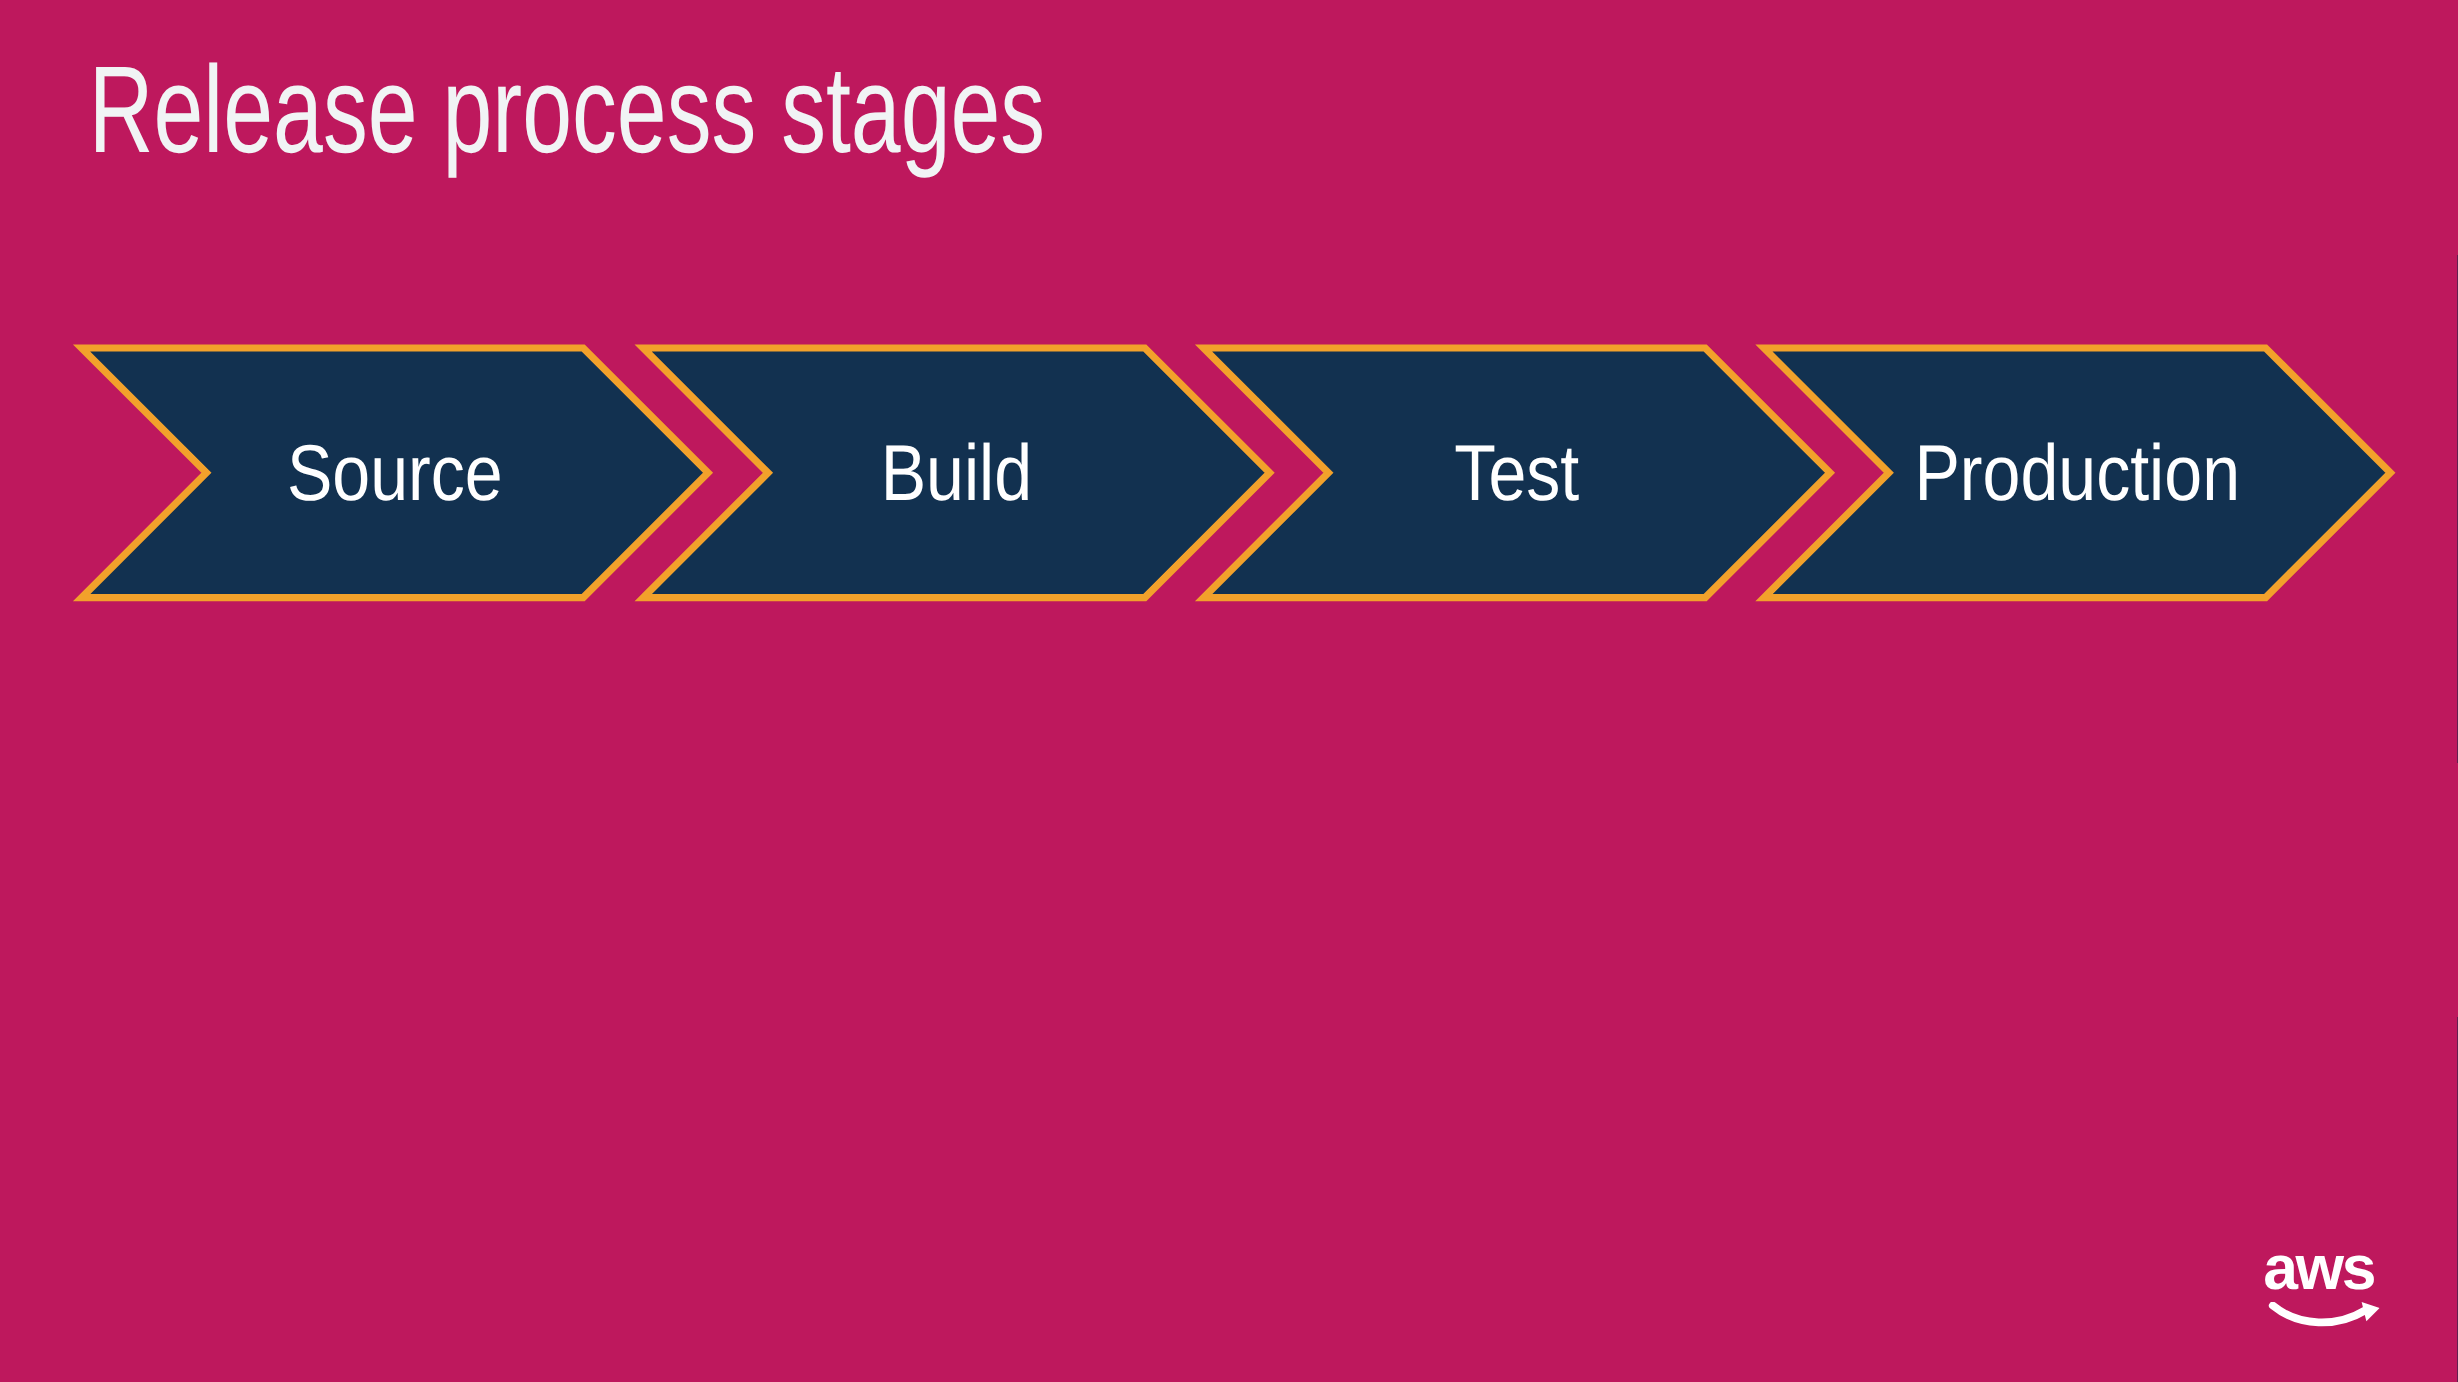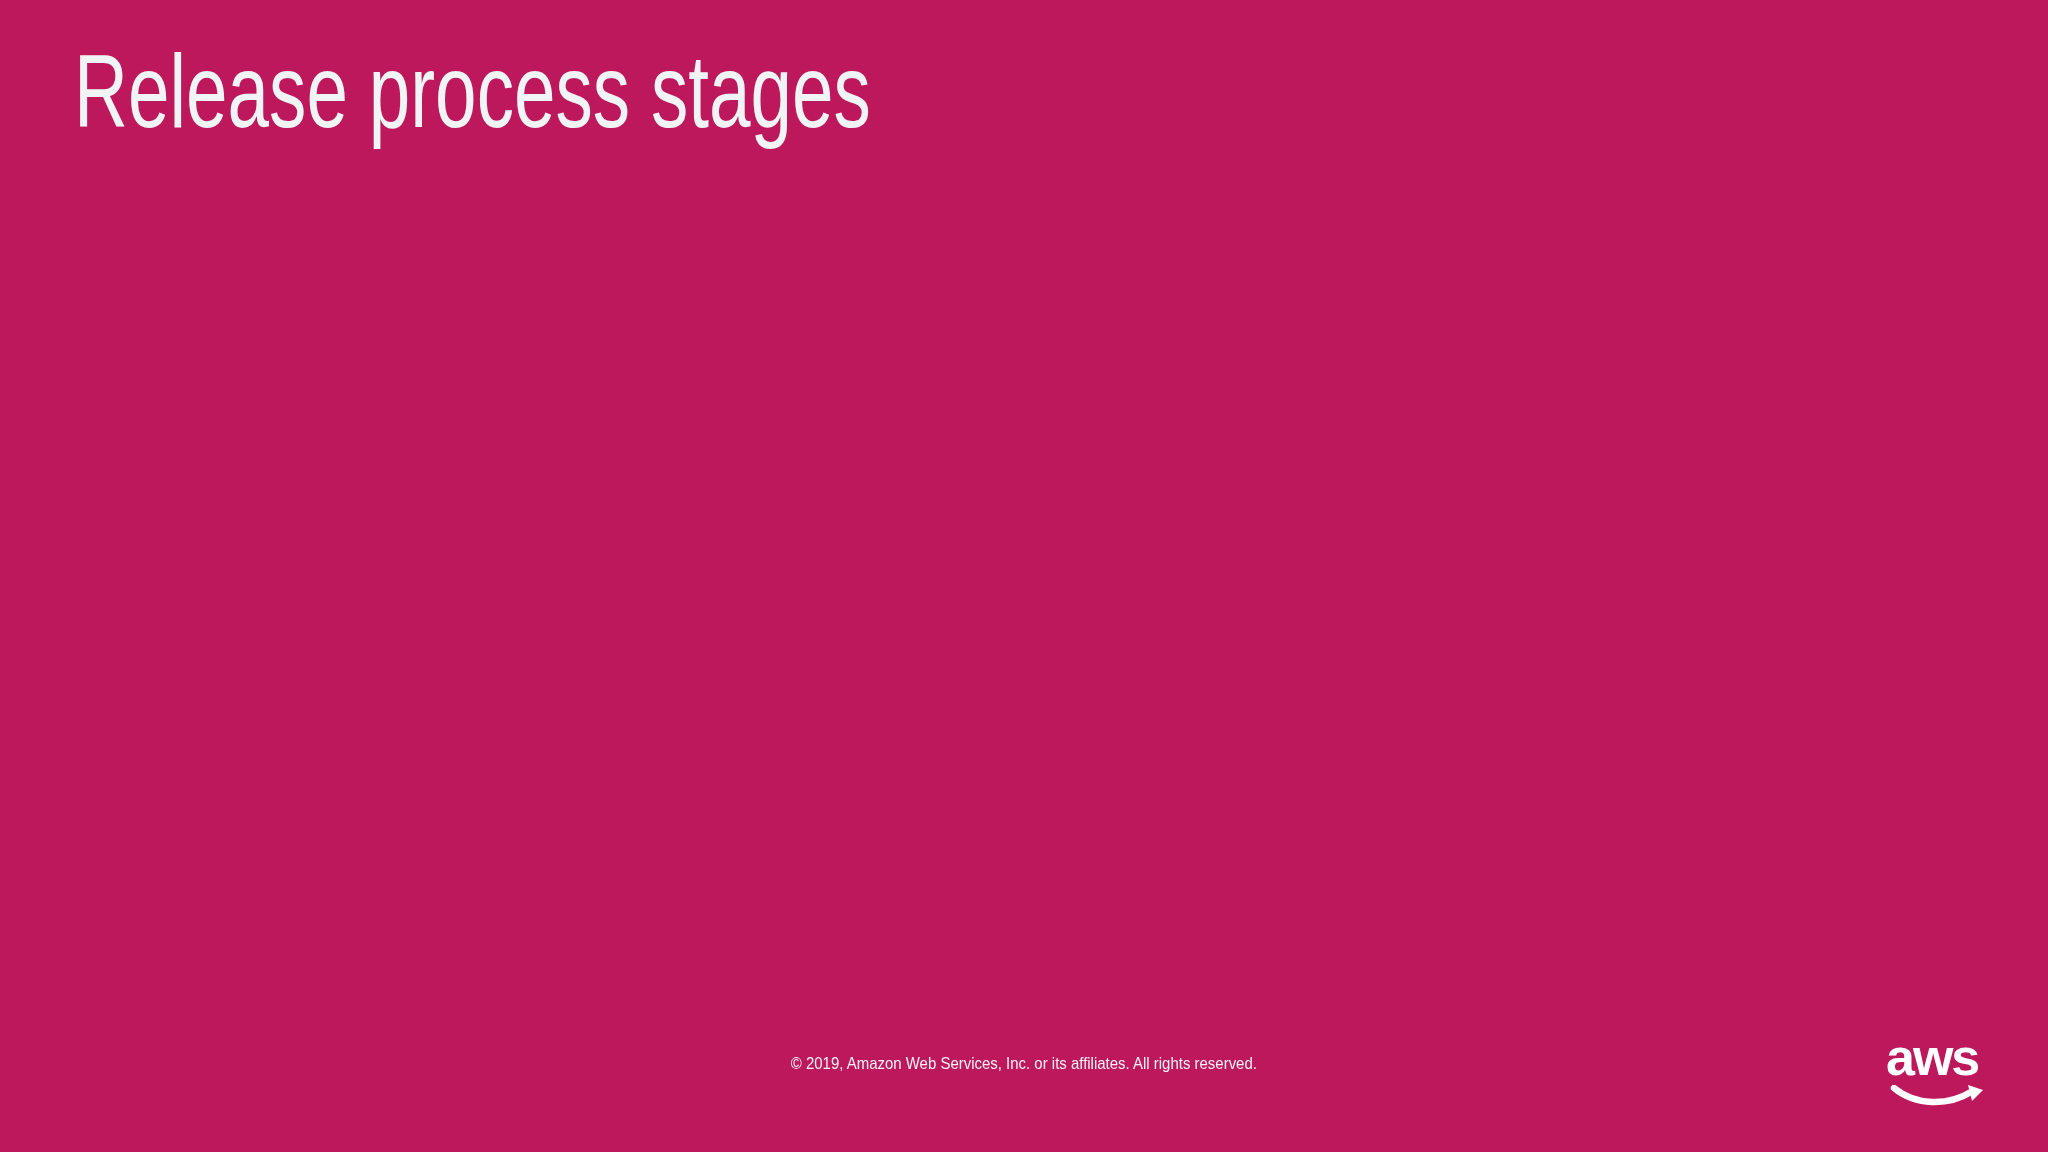--- a/index.html
+++ b/index.html
@@ -94,24 +94,38 @@
     margin: 2px auto 0 auto;
   }
 </style>
 </head>
 <body>
 
 <div class="slide">
 
   <div class="page-title">Release process stages</div>
 
+  <div class="stage-band">
+    <svg width="2048" height="220" viewBox="0 0 2048 220">
+      <g fill="#123150">
+        <g stroke-width="6" stroke-linejoin="miter" stroke="#f2a12b">
+          <polygon points="68,6 486,6 590,110 486,214 68,214 172,110"></polygon>
+          <polygon points="536,6 954,6 1058,110 954,214 536,214 640,110"></polygon>
+          <polygon points="1003,6 1421,6 1525,110 1421,214 1003,214 1107,110"></polygon>
+          <polygon points="1470,6 1888,6 1992,110 1888,214 1470,214 1574,110"></polygon>
+        </g>
+      </g>
+    </svg>
 
-  <div class="footer-copyright">
-    <span class="inner">© 2019, Amazon Web Services, Inc. or its affiliates. All rights reserved.</span>
+    <div class="stage-label s1">Source</div>
+    <div class="stage-label s2">Build</div>
+    <div class="stage-label s3">Test</div>
+    <div class="stage-label s4">Production</div>
   </div>
+
 
   <div class="aws-logo">
     <div class="logo-text">aws</div>
     <svg width="94" height="24" viewBox="0 0 94 24">
       <path d="M5 3 C 27 21, 59 21, 82 7" fill="none" stroke="#ffffff" stroke-width="6.5" stroke-linecap="round"></path>
       <path d="M79 0 L94 5 L83 16 Z" fill="#ffffff"></path>
     </svg>
   </div>
 
 </div>

